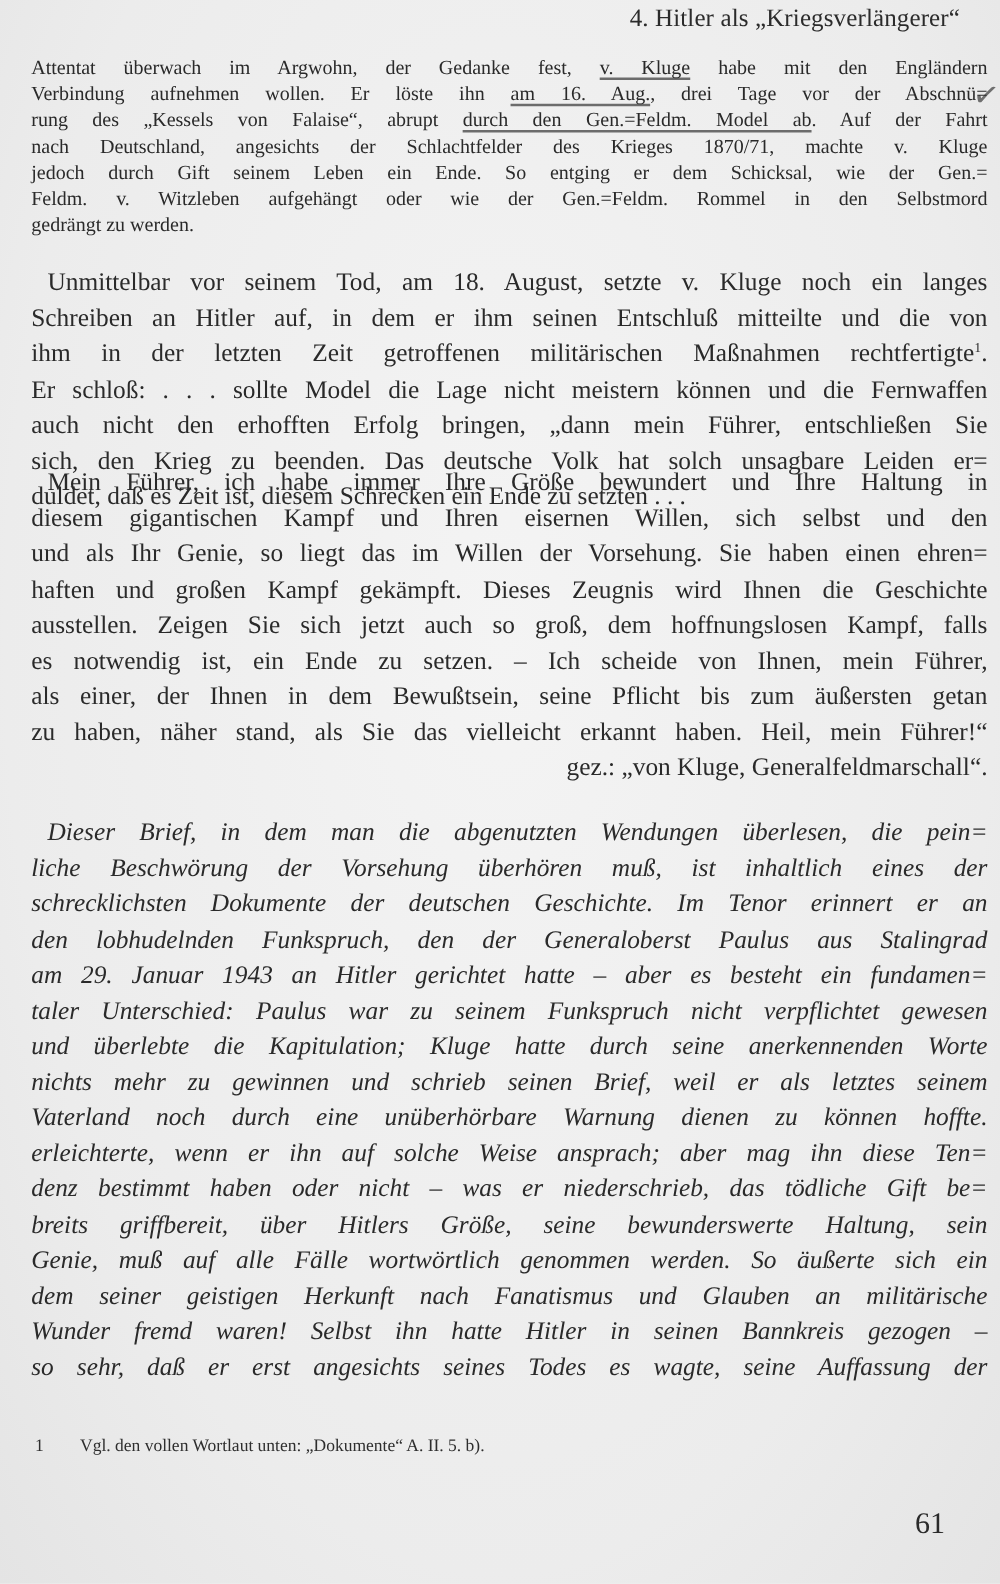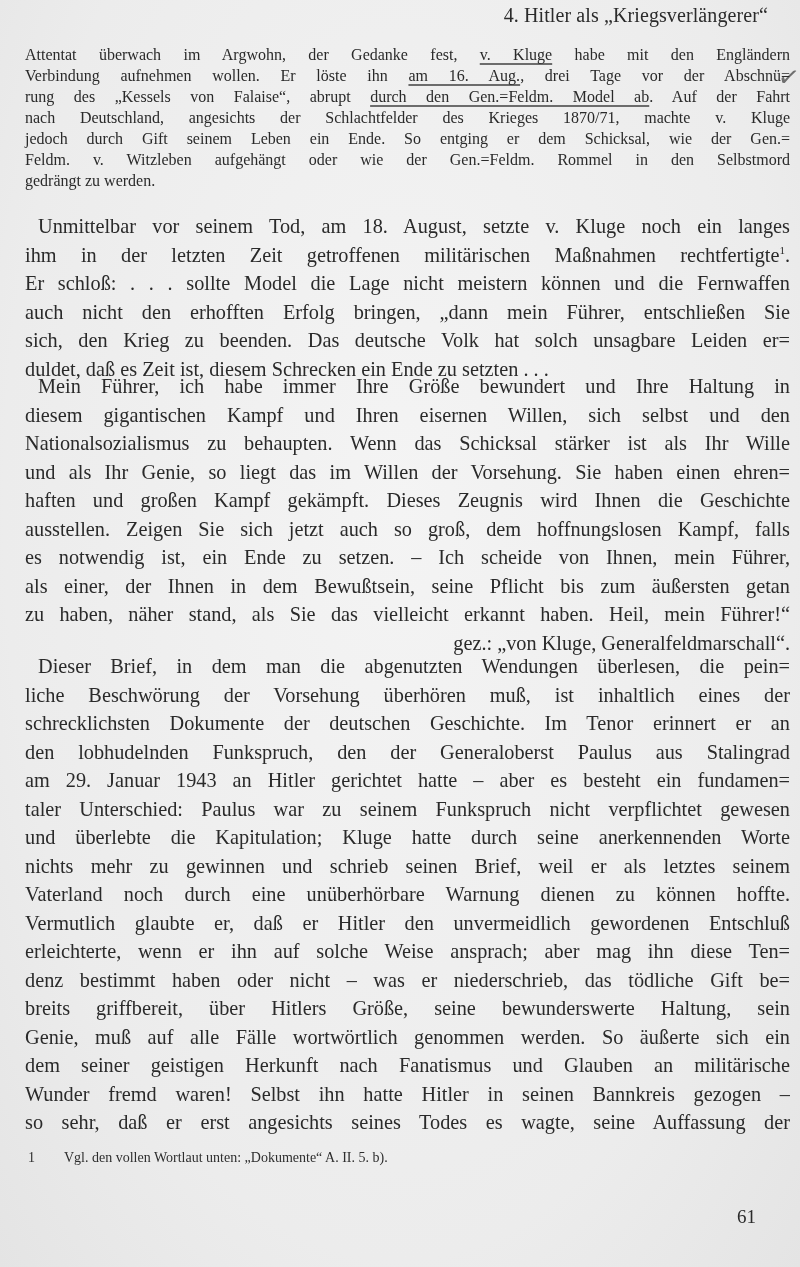--- a/index.html
+++ b/index.html
@@ -74,21 +74,21 @@
       left: 28px;
       top: 1150px;
       font-size: 14px;
       color: #2e2e2e;
     }
     .footnote .fn-num { display: inline-block; width: 36px; }
     .page-number {
       position: absolute;
       right: 44px;
       top: 1206px;
-      font-size: 19px;
+      font-size: 24px;
       color: #2b2b2b;
     }
   </style>
 </head>
 <body>
 
 <div class="page">
 
   <div class="running-head">4. Hitler als „Kriegsverlängerer“</div>
 
@@ -99,51 +99,50 @@
     <span class="line"><span>Verbindung aufnehmen wollen. Er löste ihn </span><span class="ul">am 16. Aug.</span><span>, drei Tage vor der Abschnü=</span></span>
     <span class="line"><span>rung des „Kessels von Falaise“, abrupt </span><span class="ul">durch den Gen.=Feldm. Model ab</span><span>. Auf der Fahrt</span></span>
     <span class="line">nach Deutschland, angesichts der Schlachtfelder des Krieges 1870/71, machte v. Kluge</span>
     <span class="line">jedoch durch Gift seinem Leben ein Ende. So entging er dem Schicksal, wie der Gen.=</span>
     <span class="line">Feldm. v. Witzleben aufgehängt oder wie der Gen.=Feldm. Rommel in den Selbstmord</span>
     <span class="line last">gedrängt zu werden.</span>
   </div>
 
   <div class="text-block" style="top:212px;">
     <span class="line indent">Unmittelbar vor seinem Tod, am 18. August, setzte v. Kluge noch ein langes</span>
+    <span class="line">Schreiben an Hitler auf, in dem er ihm seinen Entschluß mitteilte und die von</span>
     <span class="line"><span>ihm in der letzten Zeit getroffenen militärischen Maßnahmen rechtfertigte</span><sup>1</sup><span>.</span></span>
     <span class="line">Er schloß: . . . sollte Model die Lage nicht meistern können und die Fernwaffen</span>
     <span class="line">auch nicht den erhofften Erfolg bringen, „dann mein Führer, entschließen Sie</span>
     <span class="line">sich, den Krieg zu beenden. Das deutsche Volk hat solch unsagbare Leiden er=</span>
     <span class="line last">duldet, daß es Zeit ist, diesem Schrecken ein Ende zu setzten . . .</span>
   </div>
 
   <div class="text-block" style="top:372px;">
     <span class="line indent">Mein Führer, ich habe immer Ihre Größe bewundert und Ihre Haltung in</span>
     <span class="line">diesem gigantischen Kampf und Ihren eisernen Willen, sich selbst und den</span>
-    <span class="line">Nationalsozialismus zu behaupten. Wenn das Schicksal stärker ist als Ihr Wille</span>
     <span class="line">und als Ihr Genie, so liegt das im Willen der Vorsehung. Sie haben einen ehren=</span>
     <span class="line">haften und großen Kampf gekämpft. Dieses Zeugnis wird Ihnen die Geschichte</span>
     <span class="line">ausstellen. Zeigen Sie sich jetzt auch so groß, dem hoffnungslosen Kampf, falls</span>
     <span class="line">es notwendig ist, ein Ende zu setzen. – Ich scheide von Ihnen, mein Führer,</span>
     <span class="line">als einer, der Ihnen in dem Bewußtsein, seine Pflicht bis zum äußersten getan</span>
     <span class="line">zu haben, näher stand, als Sie das vielleicht erkannt haben. Heil, mein Führer!“</span>
     <span class="line right">gez.: „von Kluge, Generalfeldmarschall“.</span>
   </div>
 
-  <div class="text-block" style="top:652px;">
+  <div class="text-block" style="top:652px;font-style:italic;">
     <span class="line indent">Dieser Brief, in dem man die abgenutzten Wendungen überlesen, die pein=</span>
     <span class="line">liche Beschwörung der Vorsehung überhören muß, ist inhaltlich eines der</span>
     <span class="line">schrecklichsten Dokumente der deutschen Geschichte. Im Tenor erinnert er an</span>
     <span class="line">den lobhudelnden Funkspruch, den der Generaloberst Paulus aus Stalingrad</span>
     <span class="line">am 29. Januar 1943 an Hitler gerichtet hatte – aber es besteht ein fundamen=</span>
     <span class="line">taler Unterschied: Paulus war zu seinem Funkspruch nicht verpflichtet gewesen</span>
     <span class="line">und überlebte die Kapitulation; Kluge hatte durch seine anerkennenden Worte</span>
     <span class="line">nichts mehr zu gewinnen und schrieb seinen Brief, weil er als letztes seinem</span>
     <span class="line">Vaterland noch durch eine unüberhörbare Warnung dienen zu können hoffte.</span>
-    <span class="line">Vermutlich glaubte er, daß er Hitler den unvermeidlich gewordenen Entschluß</span>
     <span class="line">erleichterte, wenn er ihn auf solche Weise ansprach; aber mag ihn diese Ten=</span>
     <span class="line">denz bestimmt haben oder nicht – was er niederschrieb, das tödliche Gift be=</span>
     <span class="line">breits griffbereit, über Hitlers Größe, seine bewunderswerte Haltung, sein</span>
     <span class="line">Genie, muß auf alle Fälle wortwörtlich genommen werden. So äußerte sich ein</span>
     <span class="line">dem seiner geistigen Herkunft nach Fanatismus und Glauben an militärische</span>
     <span class="line">Wunder fremd waren! Selbst ihn hatte Hitler in seinen Bannkreis gezogen –</span>
     <span class="line">so sehr, daß er erst angesichts seines Todes es wagte, seine Auffassung der</span>
   </div>
 
   <div class="footnote">

